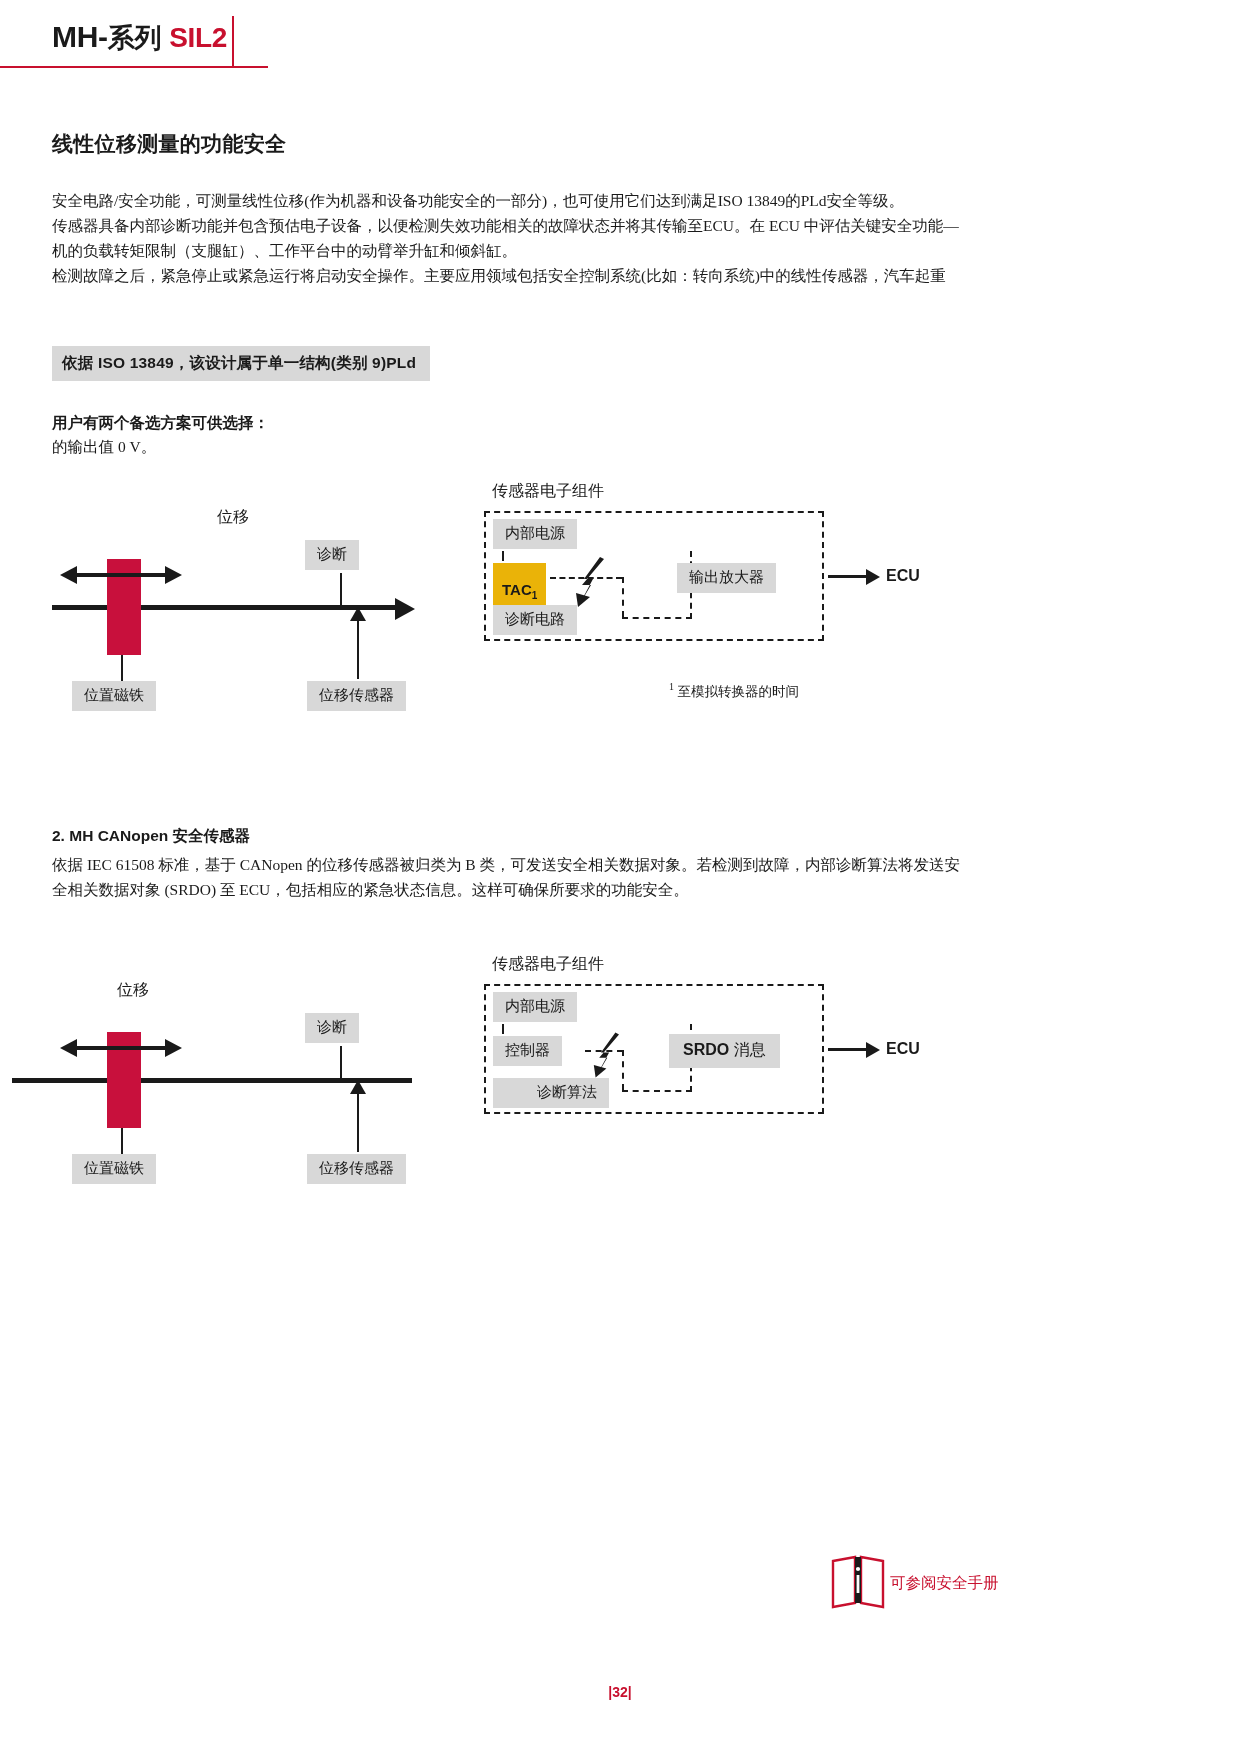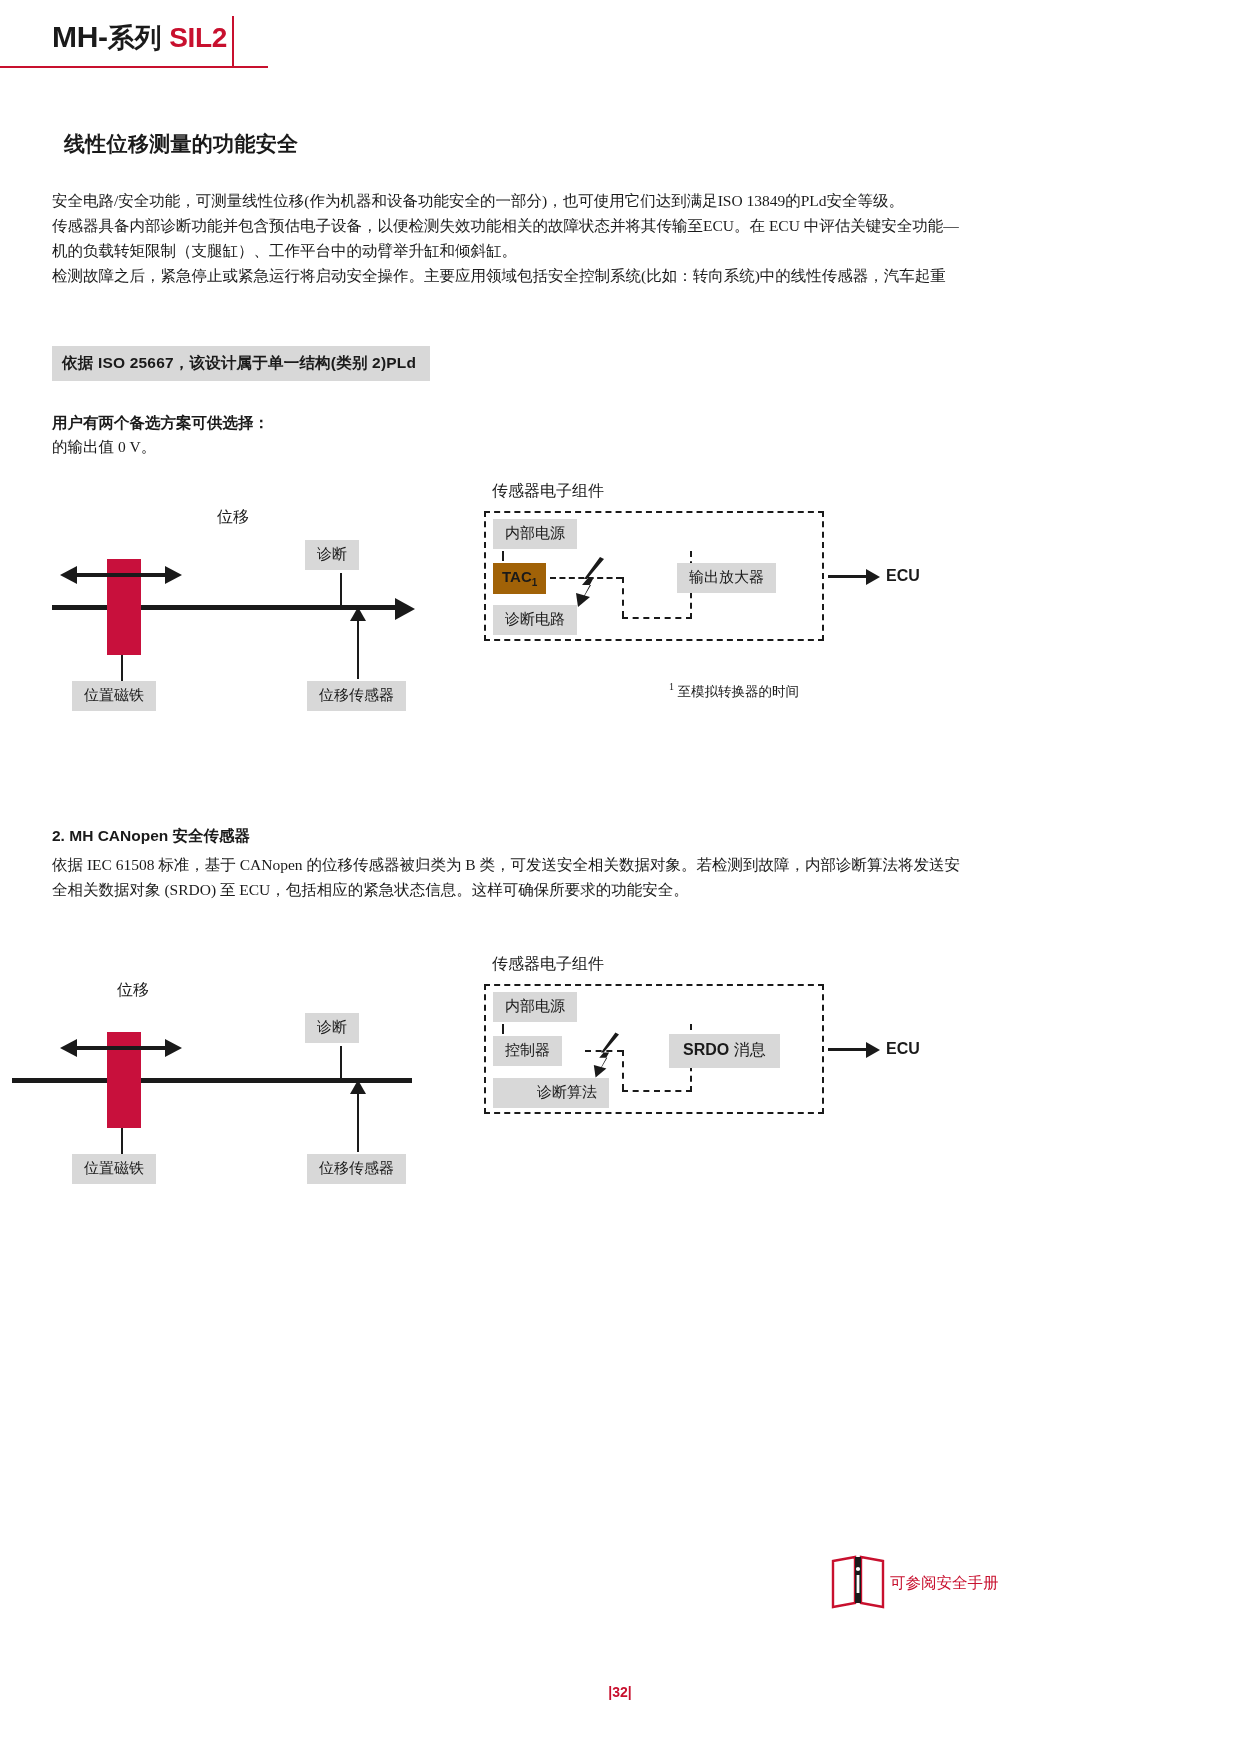--- a/index.html
+++ b/index.html
@@ -31,21 +31,21 @@
     white-space:nowrap;
   }
   .header-title .mh { color:#1a1a1a; }
   .header-title .series { color:#1a1a1a; font-size:27px; }
   .header-title .sil { color:#c8102e; font-weight:bold; font-size:28px; }
 
   
   .content { position:absolute; left:52px; top:130px; width:1000px; }
 
   h1.section-title {
-    font-size:21px; font-weight:bold; margin:0 0 30px 12px; letter-spacing:0.3px;
+    font-size:21px; font-weight:bold; margin:0 0 30px 0; letter-spacing:0.3px;
   }
 
   p.body-text {
     font-size:15.5px; line-height:25px; margin:0; text-align:left;
     font-family:"Liberation Serif", serif;
   }
 
   .iso-box {
     display:inline-block; background:#d8d8d8;
     font-size:15.5px; font-weight:bold;
@@ -115,22 +115,22 @@
     border-left:14px solid #1a1a1a;
   }
 
   .footnote {
     position:absolute; font-size:13.5px; white-space:nowrap;
     font-family:"Liberation Serif", serif;
   }
   .footnote sup { font-size:10px; }
 
   .tac-box {
-    position:absolute; background:#a16207; font-size:15px; font-weight:bold;
-    padding:5px 9px 6px 9px; white-space:nowrap;
+    position:absolute; background:#eab308; font-size:15px; font-weight:bold;
+    padding:18px 9px 6px 9px; white-space:nowrap;
   }
   .tac-box sub { font-size:10px; font-weight:bold; }
 
   .srdo-box {
     position:absolute; background:#d8d8d8; font-size:16px;
     padding:6px 14px 7px 14px; white-space:nowrap;
   }
   .srdo-box b { font-weight:bold; }
 
   
@@ -159,21 +159,21 @@
 
 <div class="content">
 
   <h1 class="section-title">线性位移测量的功能安全</h1>
 
   <p class="body-text">安全电路/安全功能，可测量线性位移(作为机器和设备功能安全的一部分)，也可使用它们达到满足ISO 13849的PLd安全等级。</p>
   <p class="body-text">传感器具备内部诊断功能并包含预估电子设备，以便检测失效功能相关的故障状态并将其传输至ECU。在 ECU 中评估关键安全功能—</p>
   <p class="body-text">机的负载转矩限制（支腿缸）、工作平台中的动臂举升缸和倾斜缸。</p>
   <p class="body-text">检测故障之后，紧急停止或紧急运行将启动安全操作。主要应用领域包括安全控制系统(比如：转向系统)中的线性传感器，汽车起重</p>
 
-  <div class="iso-box">依据 ISO 25667，该设计属于单一结构(类别 2)PLd</div>
+  <div class="iso-box">依据 ISO 13849，该设计属于单一结构(类别 9)PLd</div>
 
   <div class="lead-line">用户有两个备选方案可供选择：</div>
 
   
   <div class="para-block">的输出值 0 V。</div>
 
   
   <div class="diagram dg1">
 
     <div class="plabel" style="left:165px; top:22px;">位移</div>

